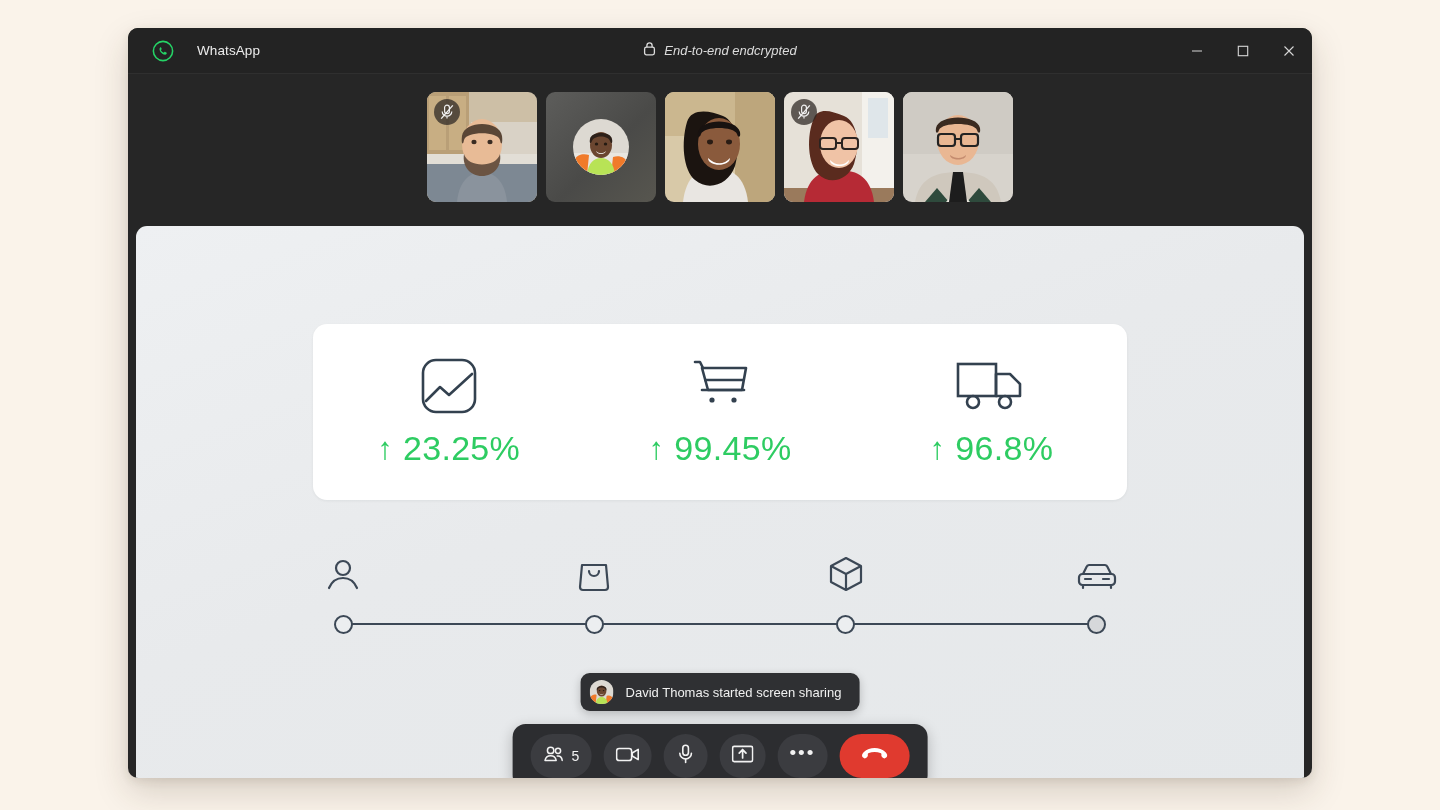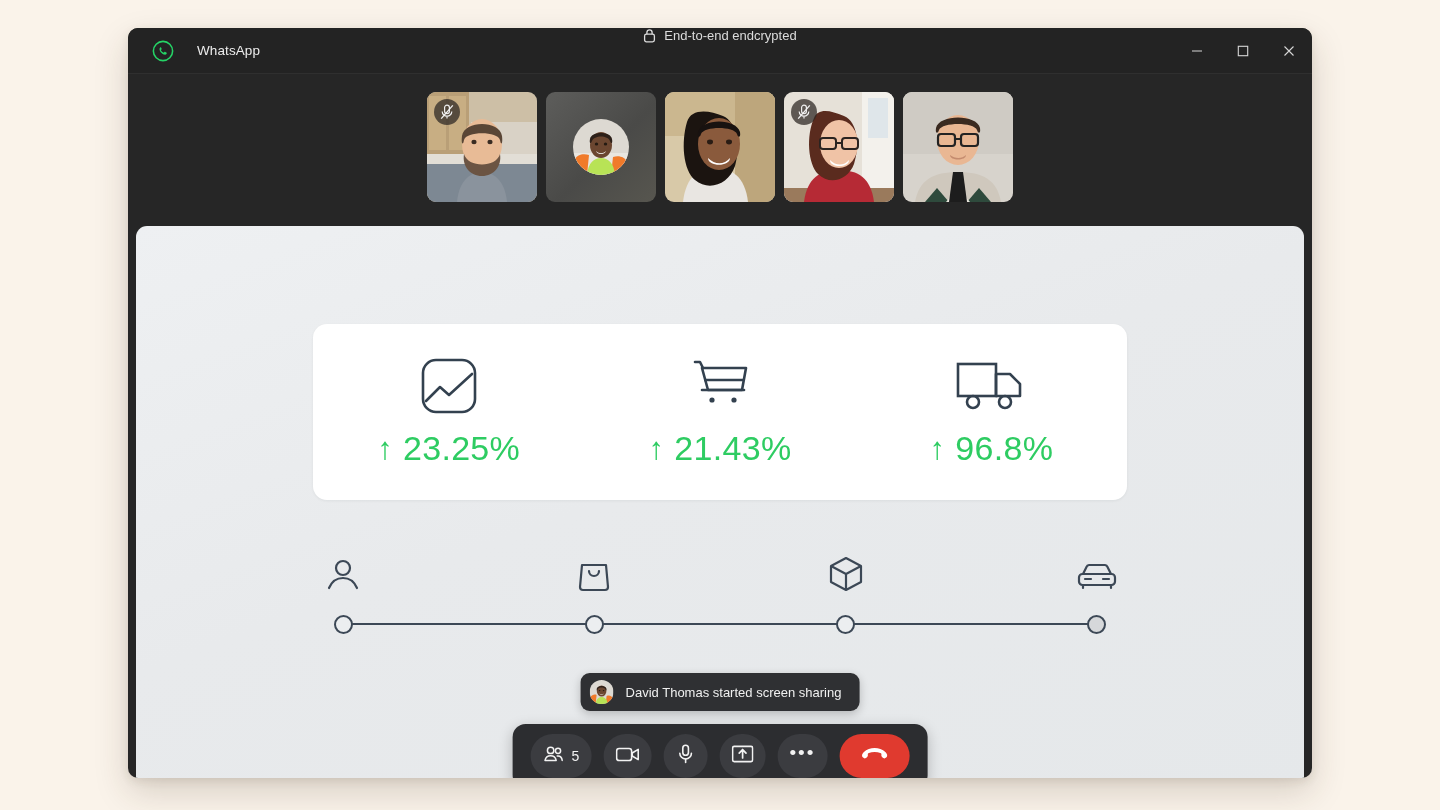--- a/index.html
+++ b/index.html
@@ -28,22 +28,22 @@
     background: #232323;
     border-bottom: 1px solid #2f2f2f;
     display: flex; align-items: center;
   }
   .brand { display: flex; align-items: center; gap: 23px; padding-left: 24px; }
   .brand-logo { width: 22px; height: 22px; display: block; }
   .brand-name { color: #ececec; font-size: 13.5px; letter-spacing: .1px; }
 
   .enc-center {
     position: absolute; left: 0; right: 0; top: 0; bottom: 0;
-    display: flex; align-items: flex-start; justify-content: center;
-    gap: 8px; pointer-events: none;
+    display: flex; align-items: center; justify-content: center;
+    gap: 8px; pointer-events: none; font-style: italic;
   }
   .enc-text { color: #dcdcdc; font-size: 13px; }
   .lock-icon { display: block; }
 
   .wincontrols {
     position: absolute; right: 0; top: 0; height: 46px;
     display: flex; align-items: center;
   }
   .wc-btn {
     width: 46px; height: 46px;
@@ -360,21 +360,21 @@
             <path d="M4 4h5l3 6" stroke="#33414f" stroke-width="2.6" stroke-linecap="round" stroke-linejoin="round"></path>
             <path d="M11 10h44l-4 22H17z" stroke="#33414f" stroke-width="2.6" stroke-linejoin="round"></path>
             <path d="M13 22h40" stroke="#33414f" stroke-width="2.6"></path>
             <path d="M11 32h42" stroke="#33414f" stroke-width="2.6" stroke-linecap="round"></path>
             <circle cx="21" cy="42" r="2.6" fill="#33414f"></circle>
             <circle cx="43" cy="42" r="2.6" fill="#33414f"></circle>
           </svg>
         </span>
         <span class="kpi-value">
           <span class="kpi-arrow">↑</span>
-          <span>21.43%</span>
+          <span>99.45%</span>
         </span>
       </div>
 
       <div class="kpi">
         <span class="kpi-icon">
           <svg width="70" height="52" viewBox="0 0 70 52" fill="none">
             <rect x="2" y="4" width="38" height="32" stroke="#33414f" stroke-width="2.6"></rect>
             <path d="M40 14h14l10 10v12H40z" stroke="#33414f" stroke-width="2.6" stroke-linejoin="round"></path>
             <circle cx="17" cy="42" r="6" stroke="#33414f" stroke-width="2.6"></circle>
             <circle cx="49" cy="42" r="6" stroke="#33414f" stroke-width="2.6"></circle>

